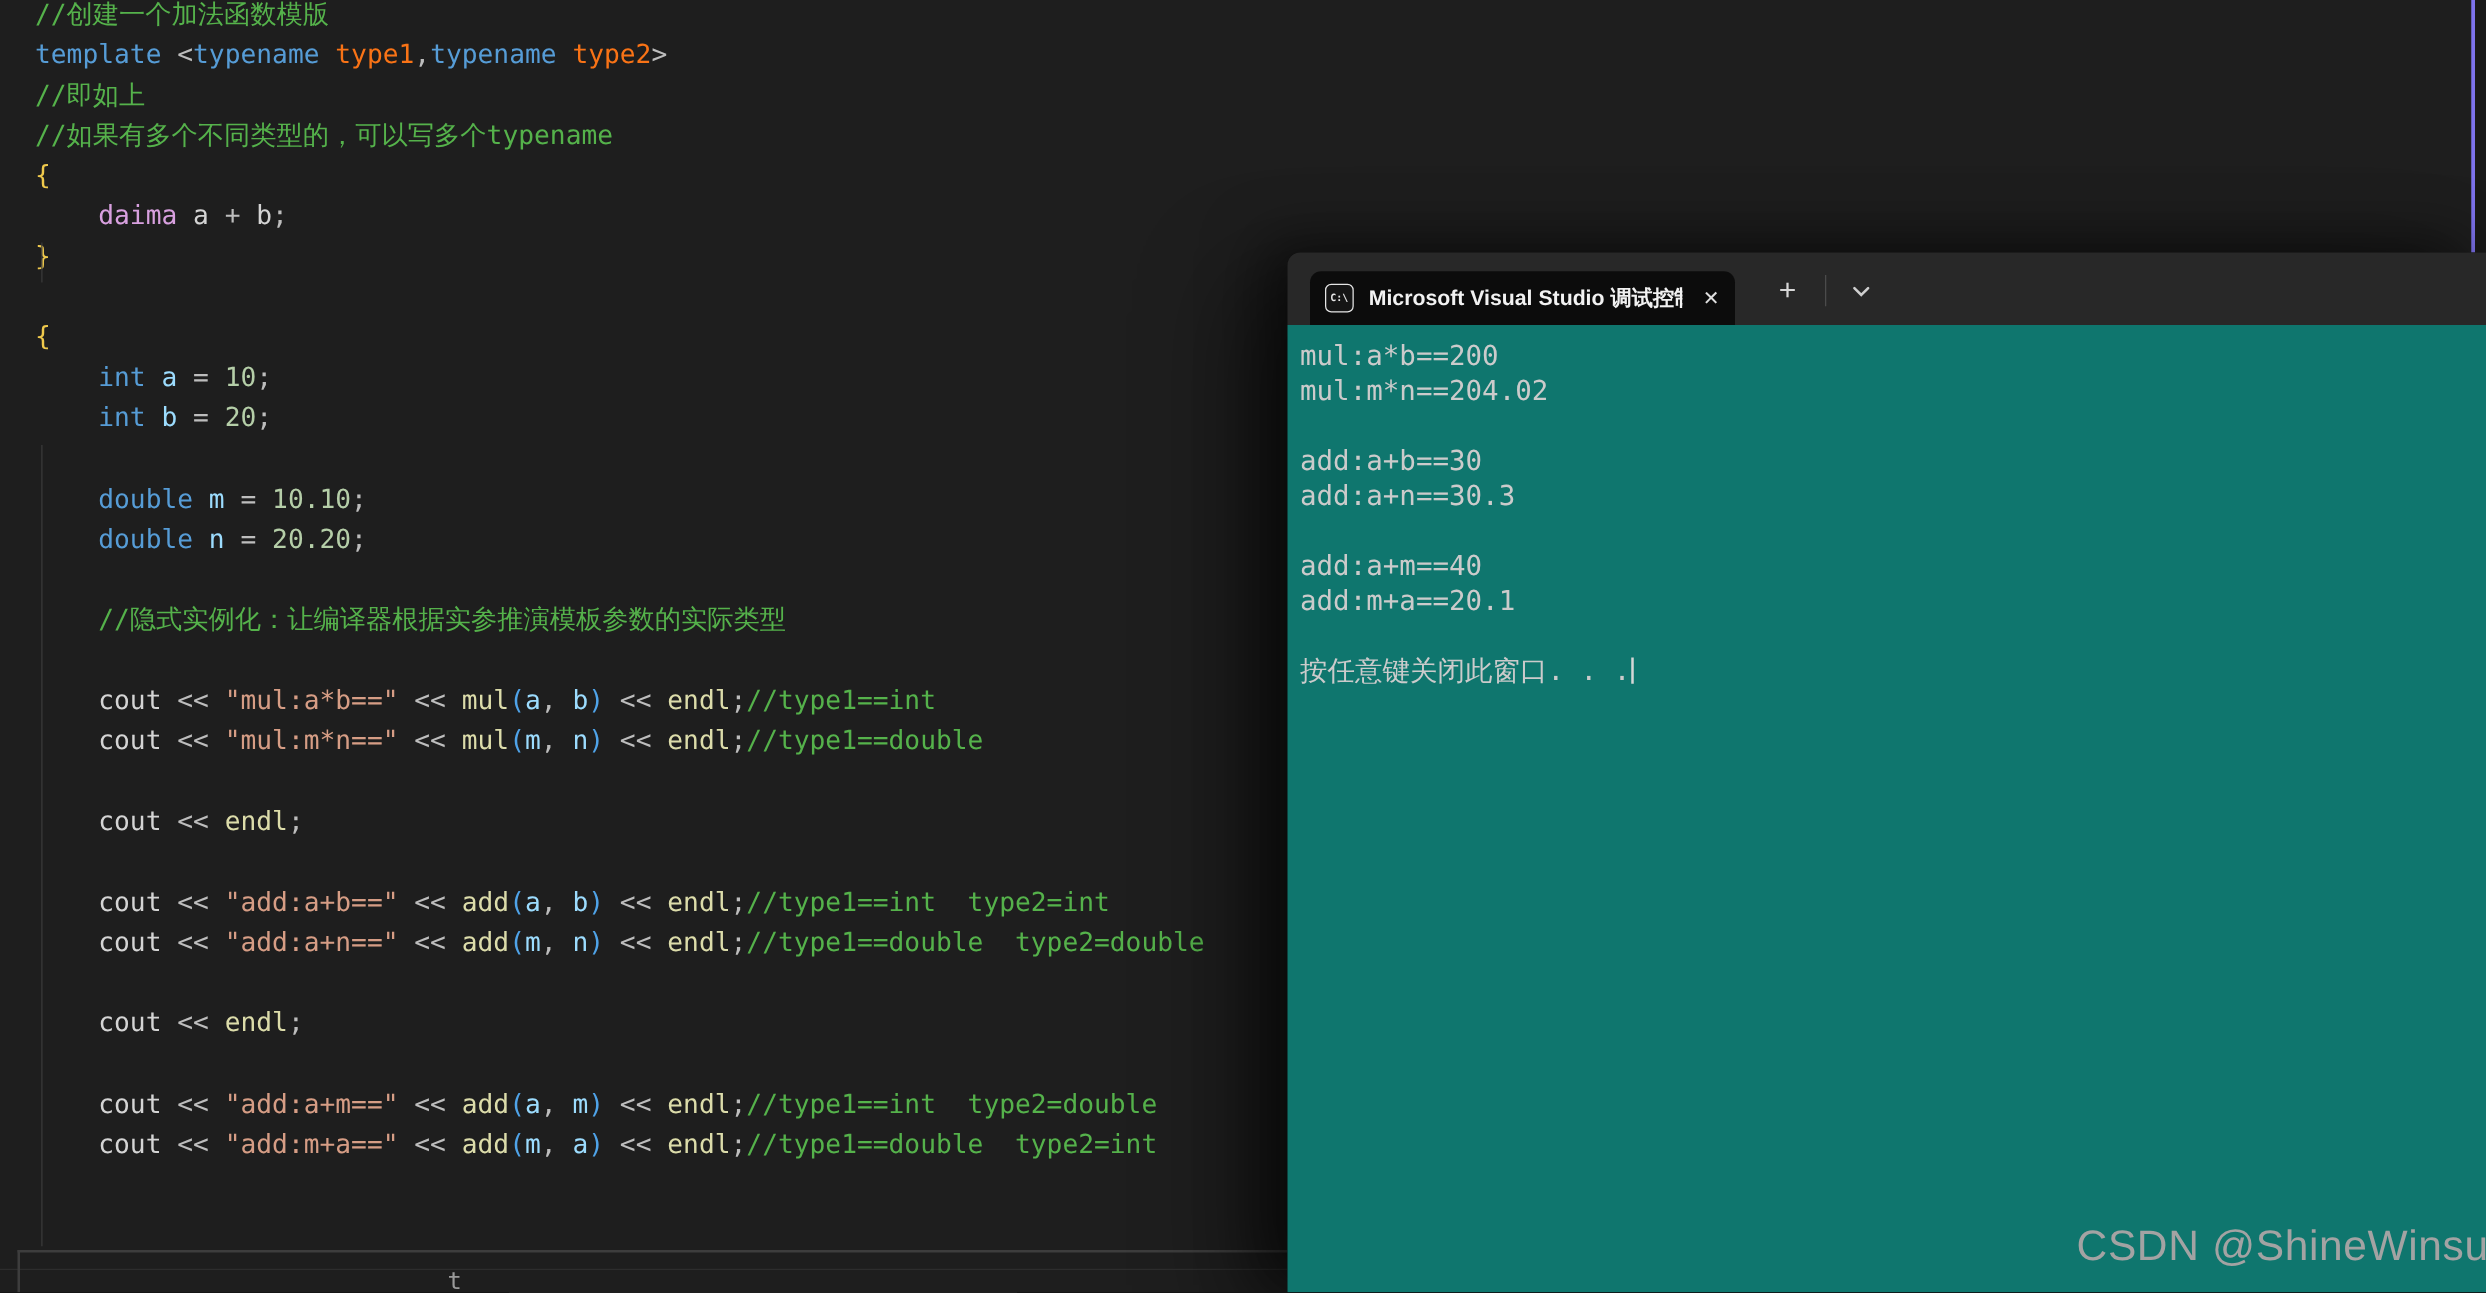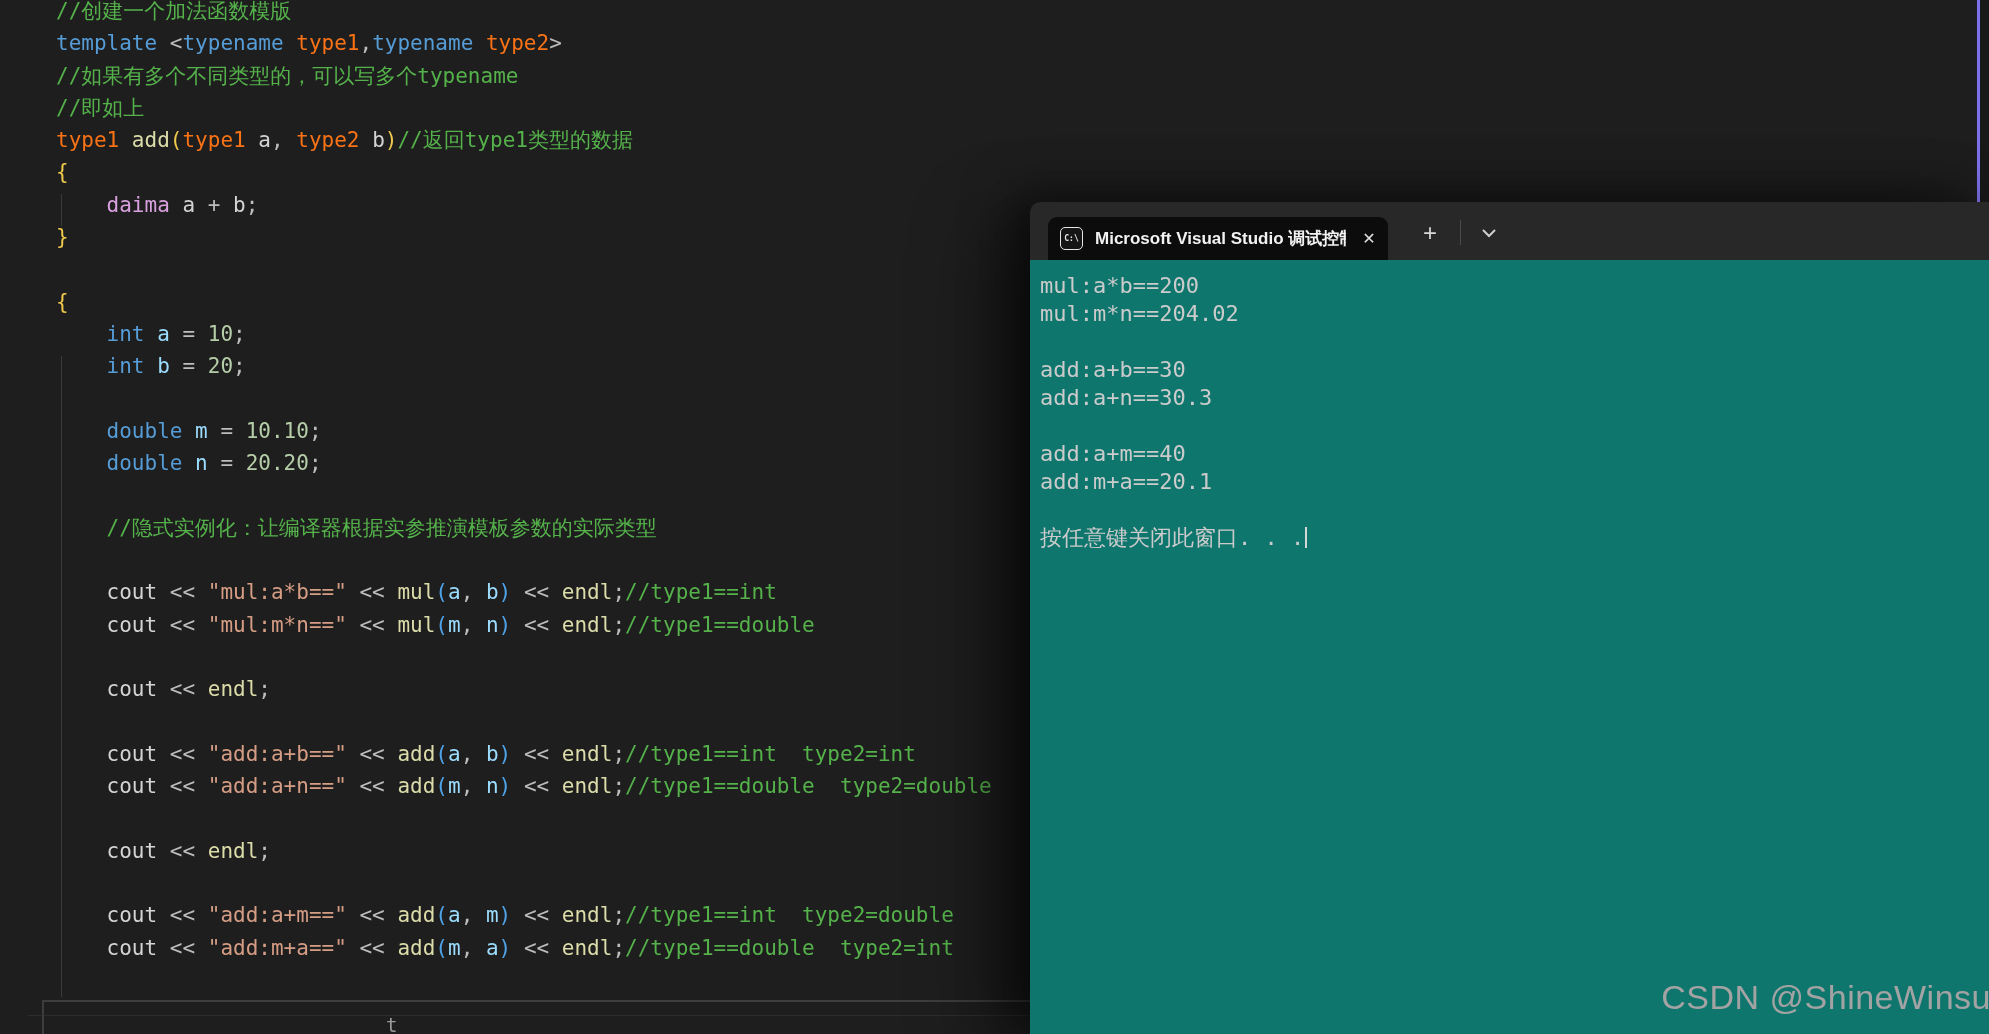--- a/index.html
+++ b/index.html
@@ -2,21 +2,21 @@
 <html><head>
 <meta charset="utf-8">
 <style>
   html,body{margin:0;padding:0;background:#111;}
   #canvas{
     position:relative;width:1989px;height:1034px;overflow:hidden;
     background:#1e1e1e;
     font-family:"DejaVu Sans Mono",monospace;
   }
   
-  #editor-pane{position:absolute;inset:0;margin-left:28px;}
+  #editor-pane{position:absolute;inset:0;}
   #code{
     position:absolute;left:0;top:-5px;
     font-size:21px;line-height:32.3px;
   }
   .cl{white-space:pre;height:32.3px;padding-left:28px;}
   .cm{color:#55b24b}      
   .kw{color:#569cd6}      
   .kp{color:#d8a0df}      
   .ty{color:#f97316}      
   .fn{color:#dcdcaa}      
@@ -94,23 +94,22 @@
 </style>
 </head>
 <body>
 
 <div id="canvas">
 
   <div id="editor-pane">
     <div id="code">
         <div class="cl"><span class="cm">//创建一个加法函数模版</span></div>
         <div class="cl"><span class="kw">template</span><span class="pu"> &lt;</span><span class="kw">typename</span><span class="ty"> type1</span><span class="pu">,</span><span class="kw">typename</span><span class="ty"> type2</span><span class="pu">&gt;</span></div>
+        <div class="cl"><span class="cm">//即如上</span></div>
         <div class="cl"><span class="cm">//如果有多个不同类型的，可以写多个typename</span></div>
-        <div class="cl"><span class="cm">//即如上</span></div>
-        <div class="cl"><span class="ty">type1</span><span class="fn"> add</span><span class="br">(</span><span class="ty">type1</span><span class="tx"> a</span><span class="pu">, </span><span class="ty">type2</span><span class="tx"> b</span><span class="br">)</span><span class="cm">//返回type1类型的数据</span></div>
         <div class="cl"><span class="br">{</span></div>
         <div class="cl"><span class="tx">    </span><span class="kp">daima</span><span class="tx"> a </span><span class="pu">+</span><span class="tx"> b</span><span class="pu">;</span></div>
         <div class="cl"><span class="br">}</span></div>
         <div class="cl"></div>
         <div class="cl"><span class="br">{</span></div>
         <div class="cl"><span class="tx">    </span><span class="kw">int</span><span class="va"> a</span><span class="pu"> = </span><span class="nu">10</span><span class="pu">;</span></div>
         <div class="cl"><span class="tx">    </span><span class="kw">int</span><span class="va"> b</span><span class="pu"> = </span><span class="nu">20</span><span class="pu">;</span></div>
         <div class="cl"></div>
         <div class="cl"><span class="tx">    </span><span class="kw">double</span><span class="va"> m</span><span class="pu"> = </span><span class="nu">10.10</span><span class="pu">;</span></div>
         <div class="cl"><span class="tx">    </span><span class="kw">double</span><span class="va"> n</span><span class="pu"> = </span><span class="nu">20.20</span><span class="pu">;</span></div>

